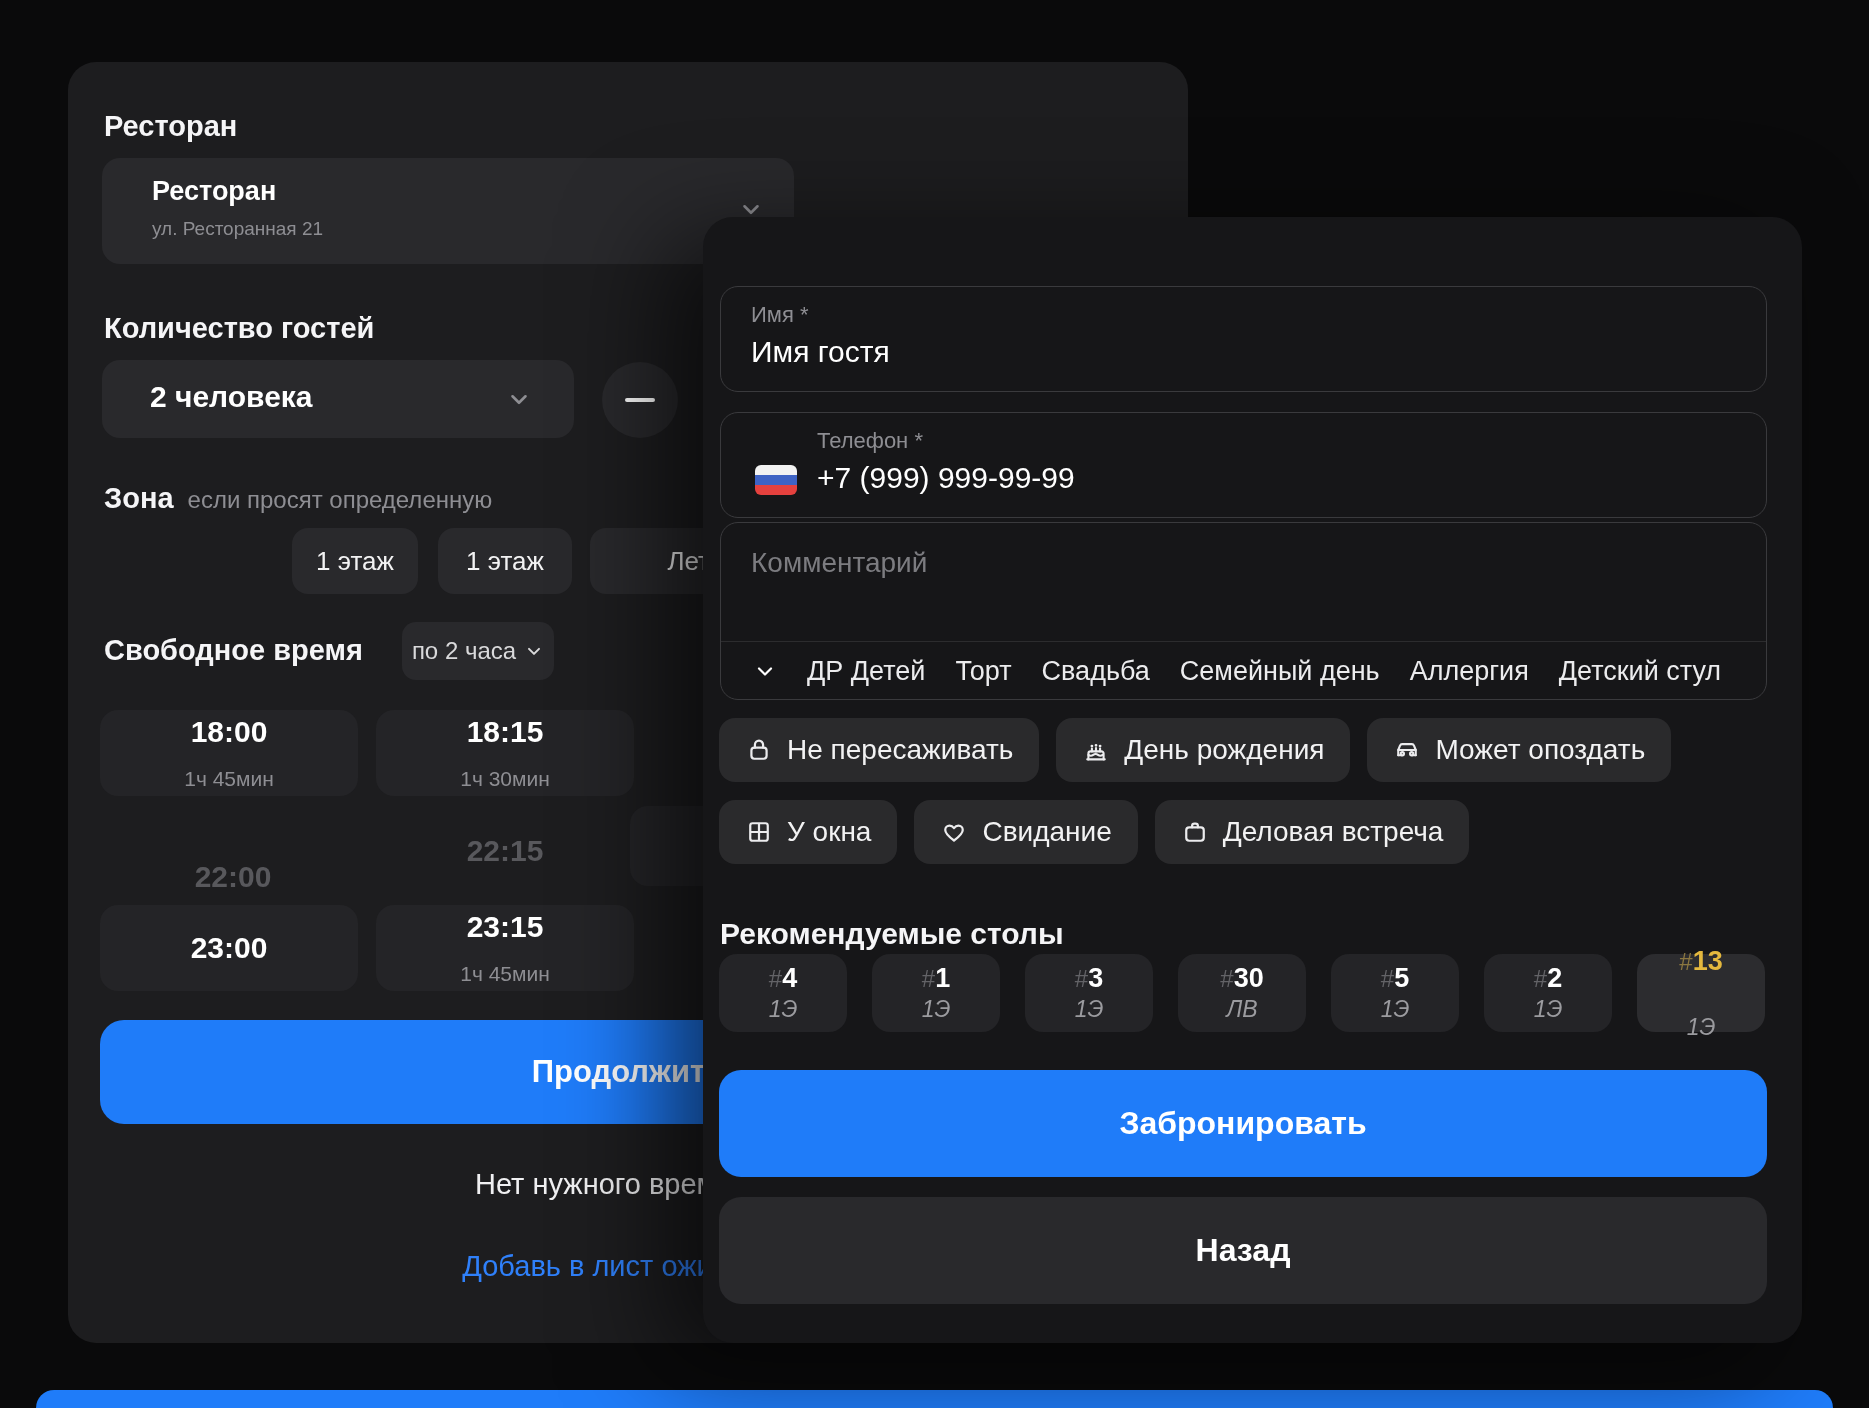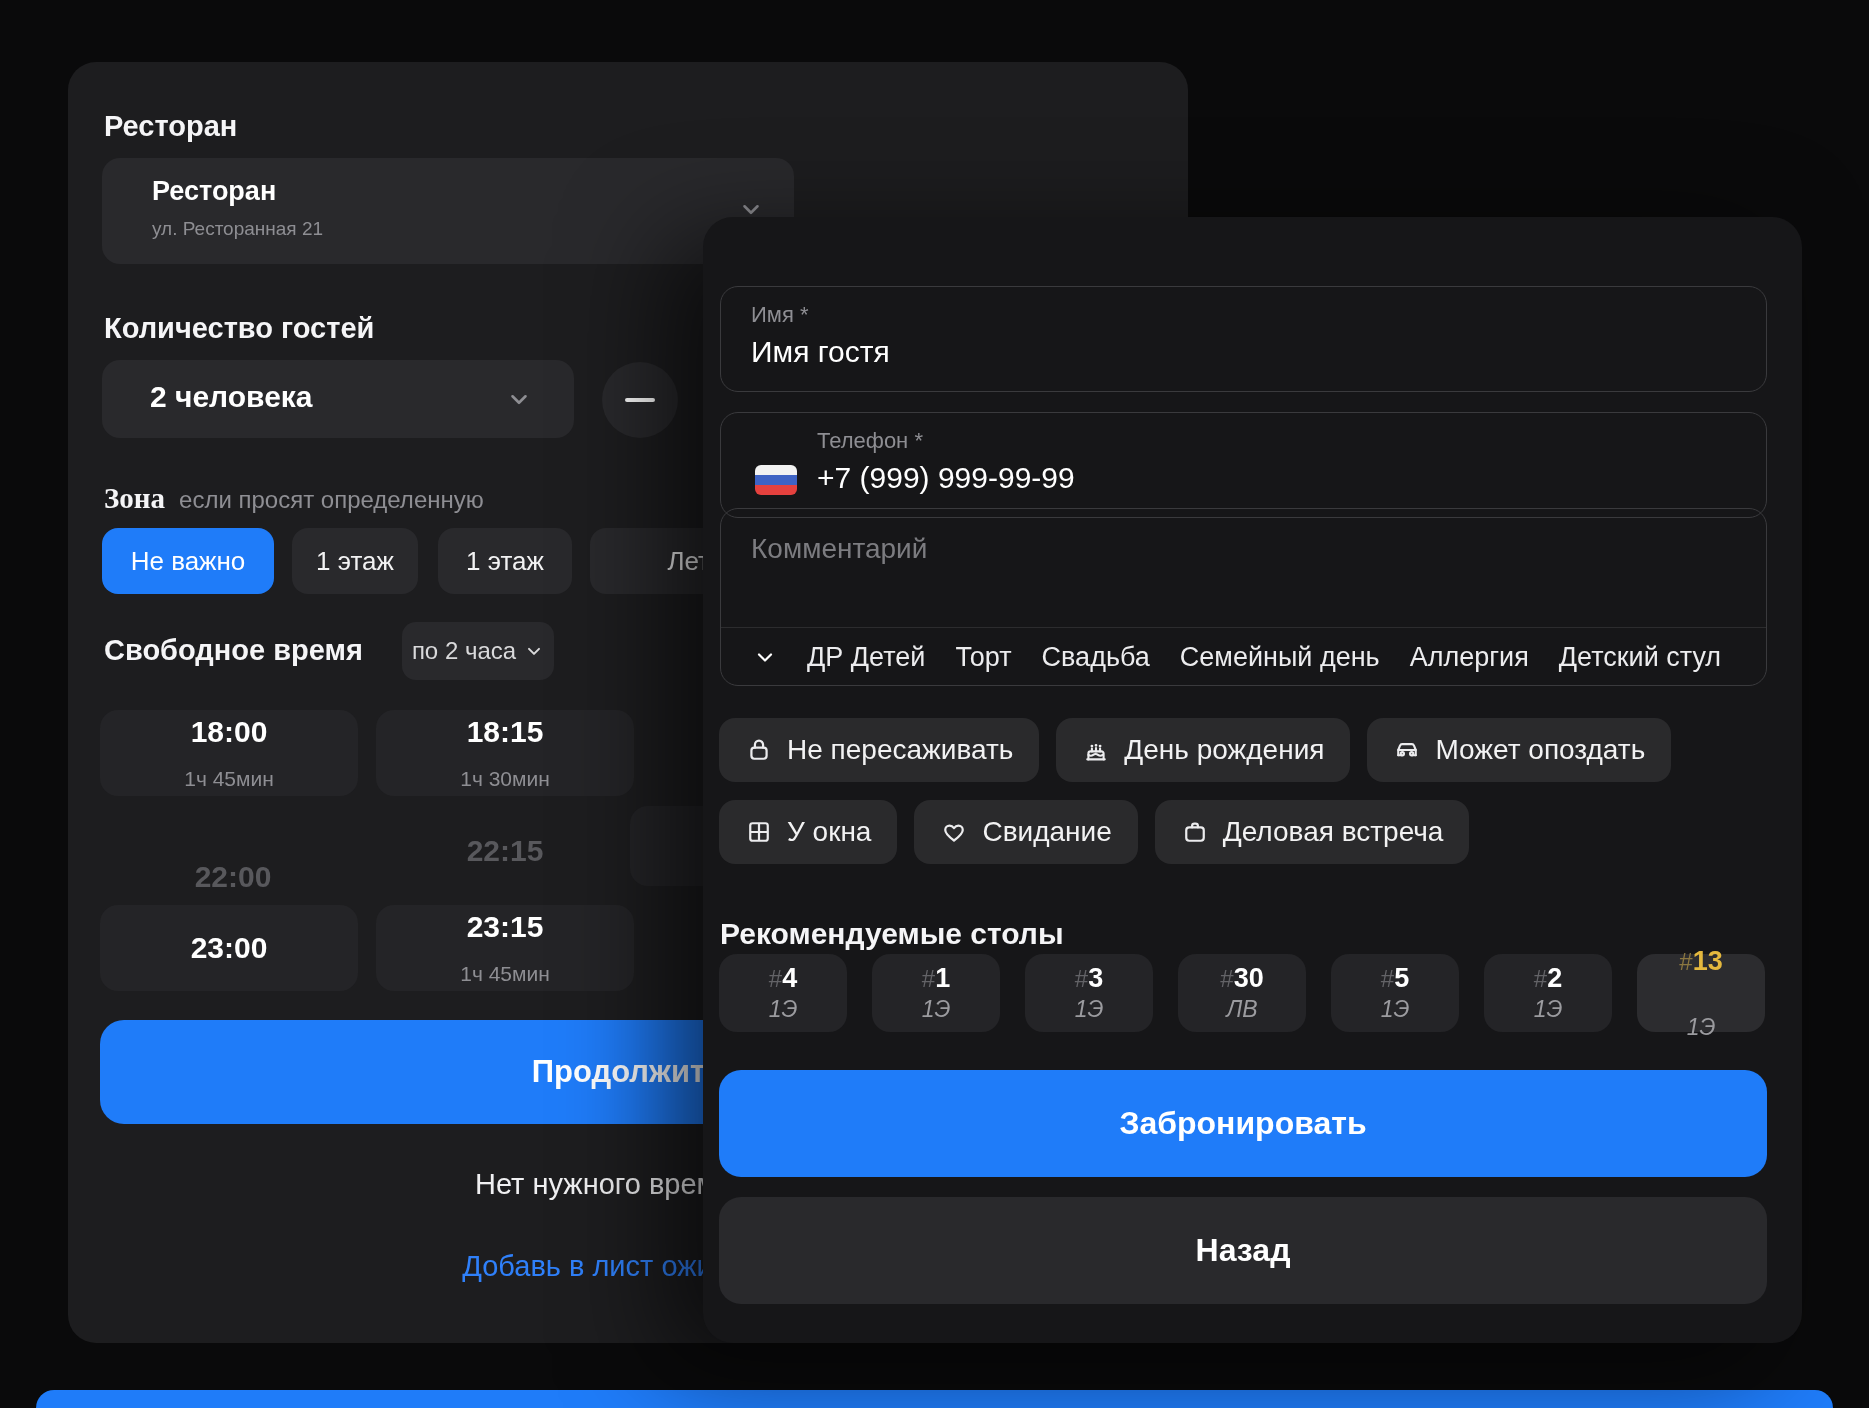--- a/index.html
+++ b/index.html
@@ -20,21 +20,21 @@
   .lp-sub { position:absolute; left:36px; font-size:29px; font-weight:600; color:#f5f5f7;text-align:right; }
   .guests-card { position:absolute; left:34px; top:298px; width:472px; height:78px;
                  background:#29292c; border-radius:18px; cursor:pointer; }
   .guests-value { position:absolute; left:48px; top:20px; font-size:30px; font-weight:700; color:#ffffff; }
   .guests-chevron { position:absolute; left:404px; top:26px; color:#8e8e93; }
   .minus-btn { position:absolute; left:534px; top:300px; width:76px; height:76px; border-radius:50%;
                background:#29292c; border:none; cursor:pointer; }
   .minus-dash { position:absolute; left:23px; top:36px; width:30px; height:4px; background:#ffffff; border-radius:2px; }
 
   .zone-line { position:absolute; left:36px; top:420px; white-space:nowrap; }
-  .zone-word { font-size:29px; font-weight:700; color:#f5f5f7;font-family:Liberation Serif, serif; }
+  .zone-word { font-size:29px; font-weight:700; color:#f5f5f7; }
   .zone-hint { font-size:24px; color:#8e8e93; margin-left:14px; }
   .zone-btn { position:absolute; top:466px; height:66px; border:none; border-radius:16px;
               background:#29292c; color:#f2f2f3; font-size:26px; font-family:inherit; cursor:pointer;
               white-space:nowrap; overflow:hidden; }
   .zone-btn.active { background:#1f7cf9; color:#ffffff; }
 
   .free-title { position:absolute; left:36px; top:572px; font-size:29px; font-weight:700; color:#f5f5f7; }
   .duration-chip { position:absolute; left:334px; top:560px; width:152px; height:58px; border:none;
                    background:#29292c; border-radius:14px; color:#d9d9db; font-size:24px; font-family:inherit;
                    cursor:pointer; display:flex; align-items:center; justify-content:center; gap:8px; }
@@ -58,21 +58,21 @@
               font-family:inherit; }
 
   
   .modal { position:absolute; left:703px; top:217px; width:1099px; height:1126px;
            background:#161618; border-radius:30px; z-index:5;
            box-shadow:-40px 20px 100px rgba(0,0,0,0.6); }
   .fieldbox { position:absolute; left:17px; width:1047px; border:1.5px solid #3a3a3d; border-radius:18px;
               background:transparent; }
   .fb-name { top:69px; height:106px; }
   .fb-phone { top:195px; height:106px; }
-  .fb-comment { top:291px; height:178px;text-decoration:underline; }
+  .fb-comment { top:305px; height:178px;text-decoration:underline; }
   .f-label { position:absolute; left:30px; top:15px; font-size:22px; color:#8e8e93; }
   .f-input { position:absolute; left:30px; top:48px; width:960px; background:transparent; border:none; outline:none;
              color:#ffffff; font-size:30px; font-family:inherit; }
   .fb-phone .f-label { left:96px; }
   .fb-phone .f-input { left:96px; width:900px; }
   .flag { position:absolute; left:34px; top:52px; width:42px; height:30px; border-radius:6px; overflow:hidden; }
   .flag div { height:10px; }
   .flag .w { background:#f2f2f2; } .flag .b { background:#3e63c4; } .flag .r { background:#e5413e; }
   .comment-input { position:absolute; left:30px; top:24px; width:980px; background:transparent; border:none; outline:none;
                    color:#ffffff; font-size:28px; font-family:inherit; }
@@ -138,21 +138,20 @@
           </svg>
       </span>
     </div>
     <button class="minus-btn">
       <span class="minus-dash"></span>
     </button>
 
     <div class="zone-line">
       <span class="zone-word">Зона</span><span class="zone-hint">если просят определенную</span>
     </div>
-    <button class="zone-btn active" style="left:34px; width:172px;">Не важно</button>
     <button class="zone-btn" style="left:224px; width:126px;">1 этаж</button>
     <button class="zone-btn" style="left:370px; width:134px;">1 этаж</button>
     <button class="zone-btn" style="left:522px; width:240px;">Летняя</button>
 
     <div class="free-title">Свободное время</div>
     <button class="duration-chip">
       <span>по 2 часа</span>
       <span>
         <svg width="20" height="20" viewBox="0 0 24 24" fill="none" stroke="currentColor" stroke-width="2.4" stroke-linecap="round" stroke-linejoin="round">
             <polyline points="6 9.5 12 15.5 18 9.5"></polyline>

